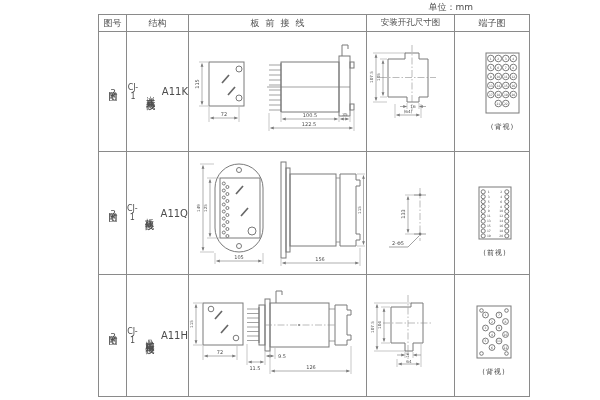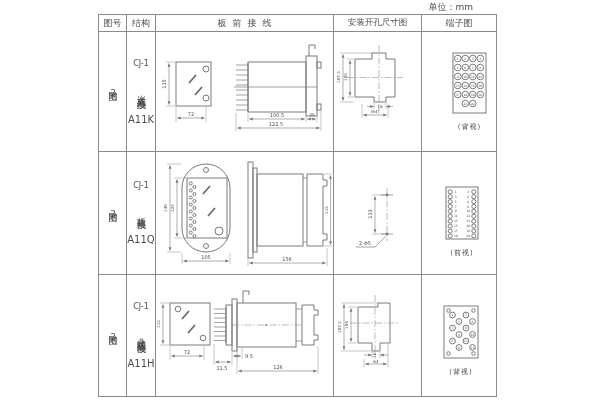--- a/index.html
+++ b/index.html
@@ -8,21 +8,21 @@
     font-family:"DejaVu Sans","Liberation Sans",sans-serif;color:#4d4d4d;
     overflow:hidden;
   }
   .unit-label{position:absolute;top:1px;right:127px;font-size:9px;color:#4d4d4d;text-align:right;}
   table.spec{position:absolute;left:98px;top:14px;border-collapse:collapse;table-layout:fixed;}
   .spec th,.spec td{border:1px solid #8a8a8a;padding:0;text-align:center;vertical-align:middle;}
   .spec th{font-size:9px;font-weight:normal;height:16px;color:#4d4d4d;}
   th.ls{letter-spacing:6px;padding-left:6px;}
   th.mid{font-size:8.5px;}
   .vtxt{writing-mode:vertical-rl;text-orientation:upright;font-size:9px;letter-spacing:2px;margin:0 auto;}
-  .structcell{display:flex;flex-direction:column;align-items:center;justify-content:center;height:100%;gap:20px;}
+  .structcell{display:flex;flex-direction:row;align-items:center;justify-content:center;height:100%;gap:5px;}
   .model{font-size:8px;}
   .schars{writing-mode:vertical-rl;text-orientation:upright;font-size:9px;letter-spacing:1px;}
   .code{font-size:10px;}
   svg.draw{display:block;margin:0 auto;}
   .ln{stroke:#7a7a7a;fill:none;stroke-width:1;}
   .thin{stroke:#7a7a7a;fill:none;stroke-width:0.7;}
   .mk{stroke:#666666;stroke-width:1.6;}
   .ext{stroke:#8f8f8f;stroke-width:0.5;}
   .cl{stroke:#8f8f8f;stroke-width:0.6;stroke-dasharray:7 2 1.5 2;fill:none;}
   .dim{stroke:#7a7a7a;stroke-width:0.6;marker-start:url(#arw);marker-end:url(#arw);}

